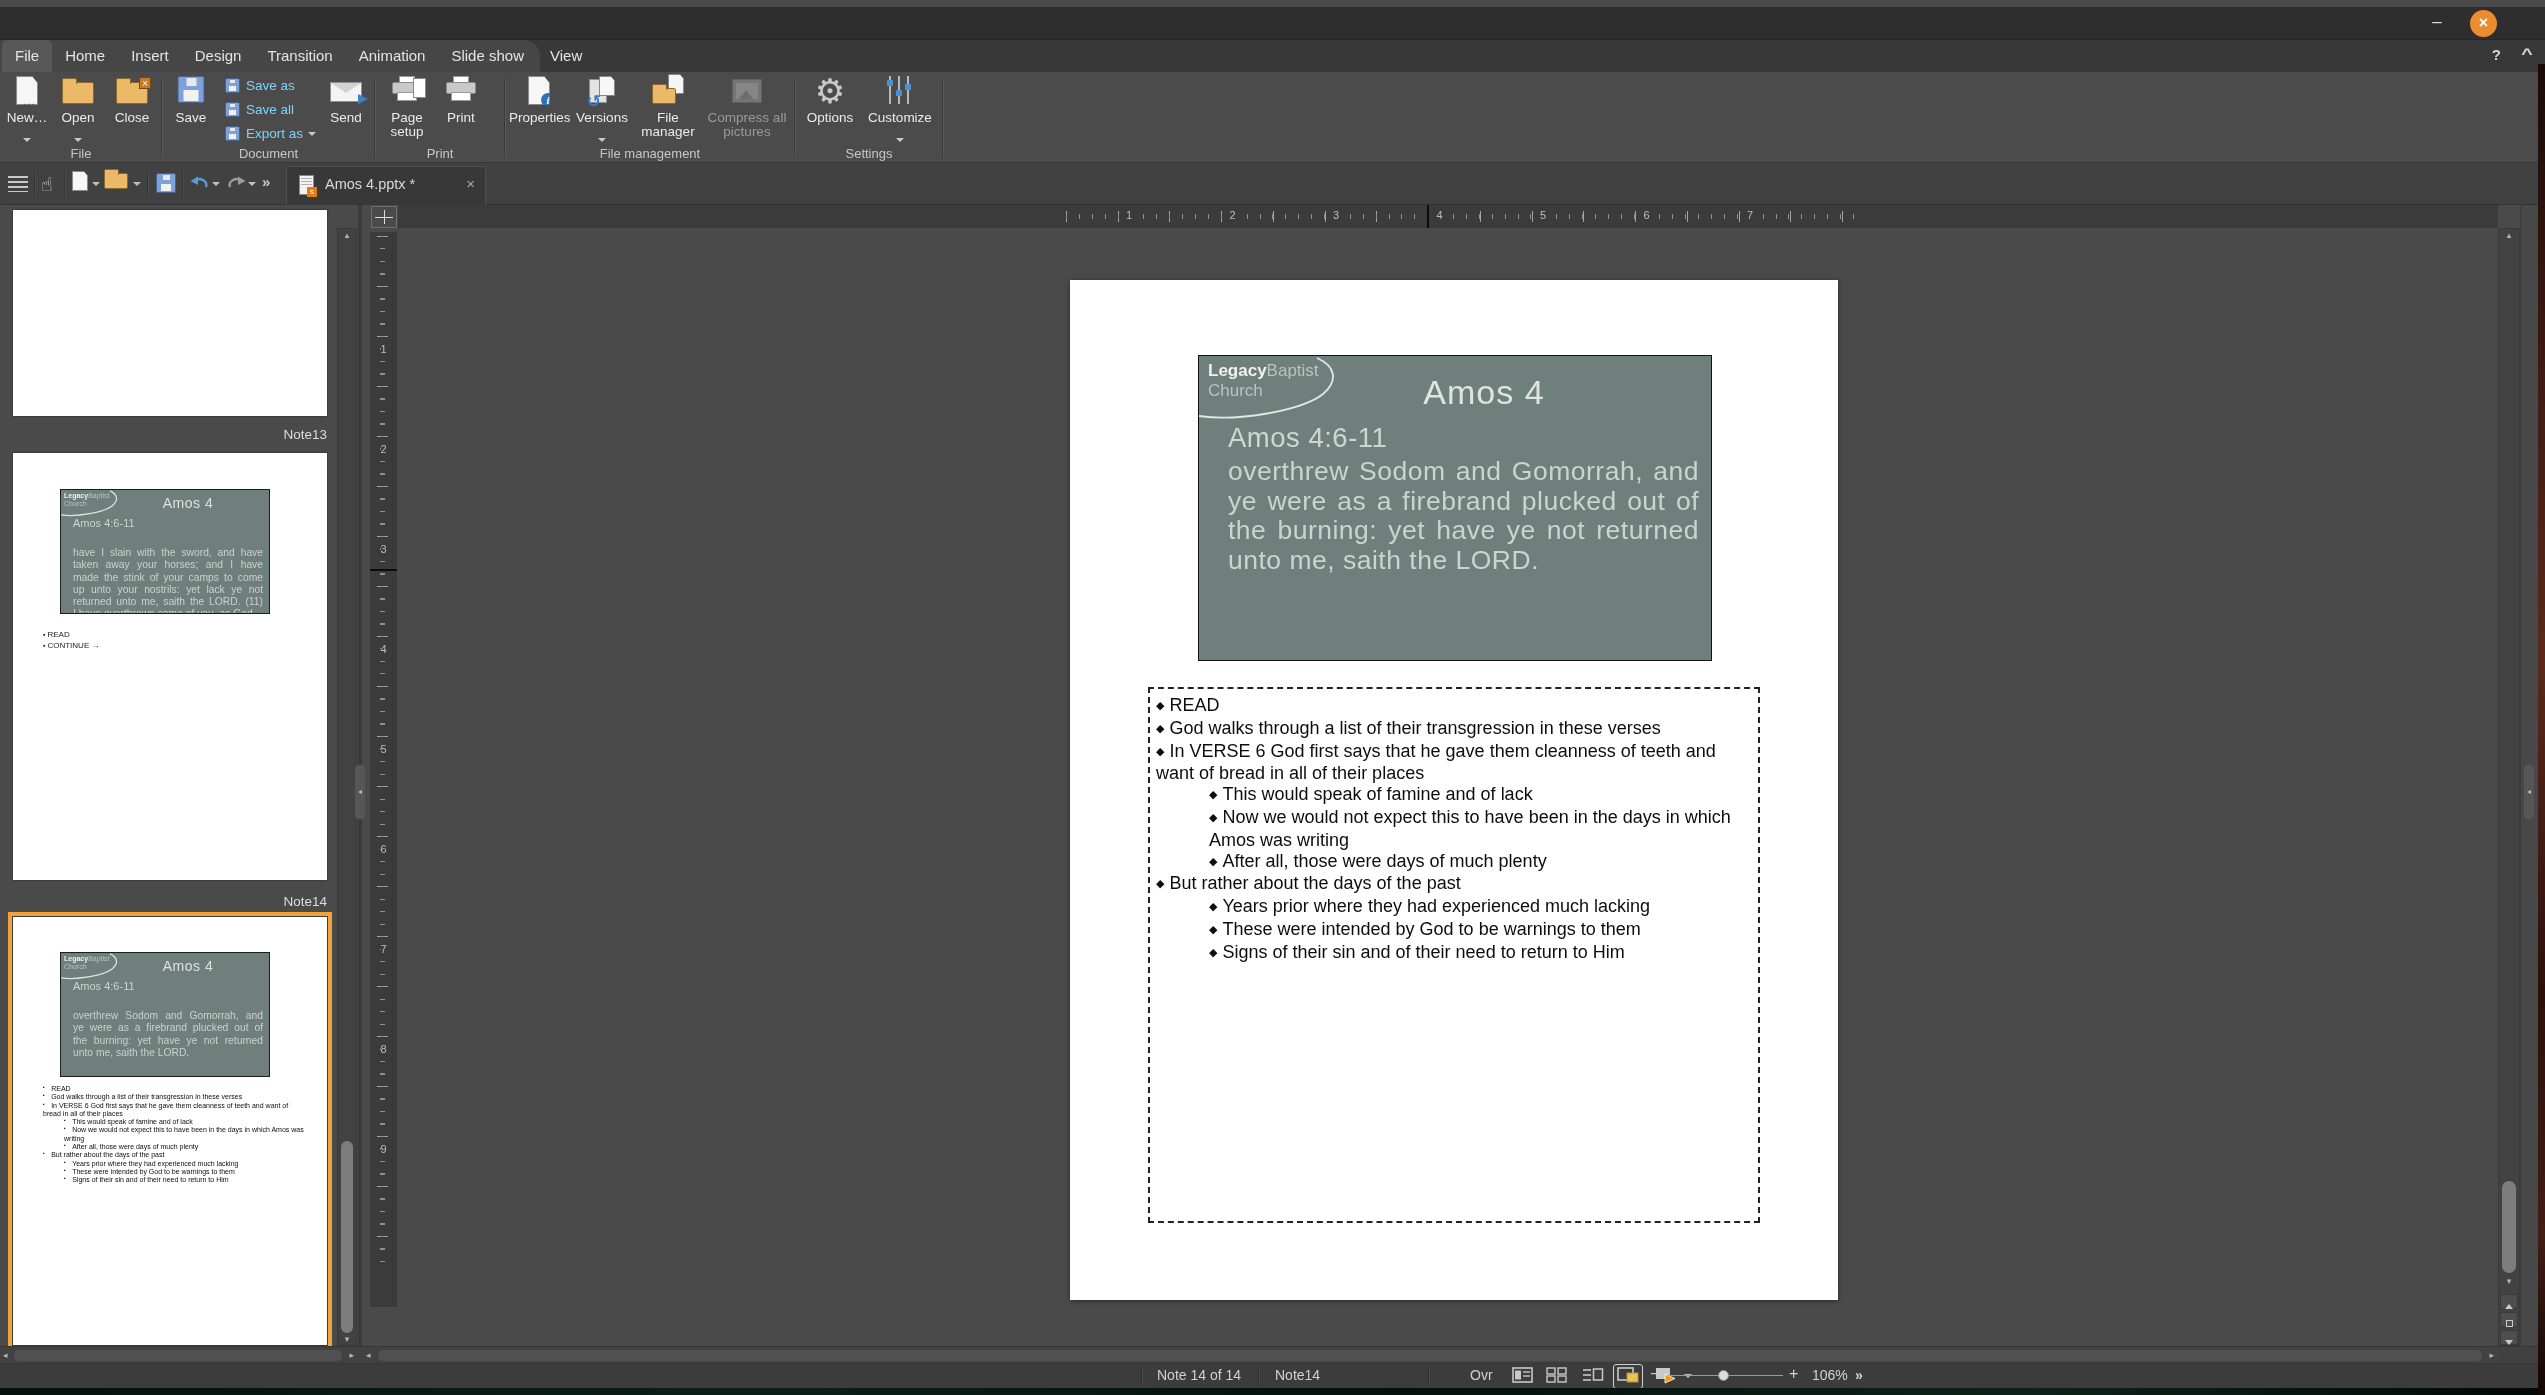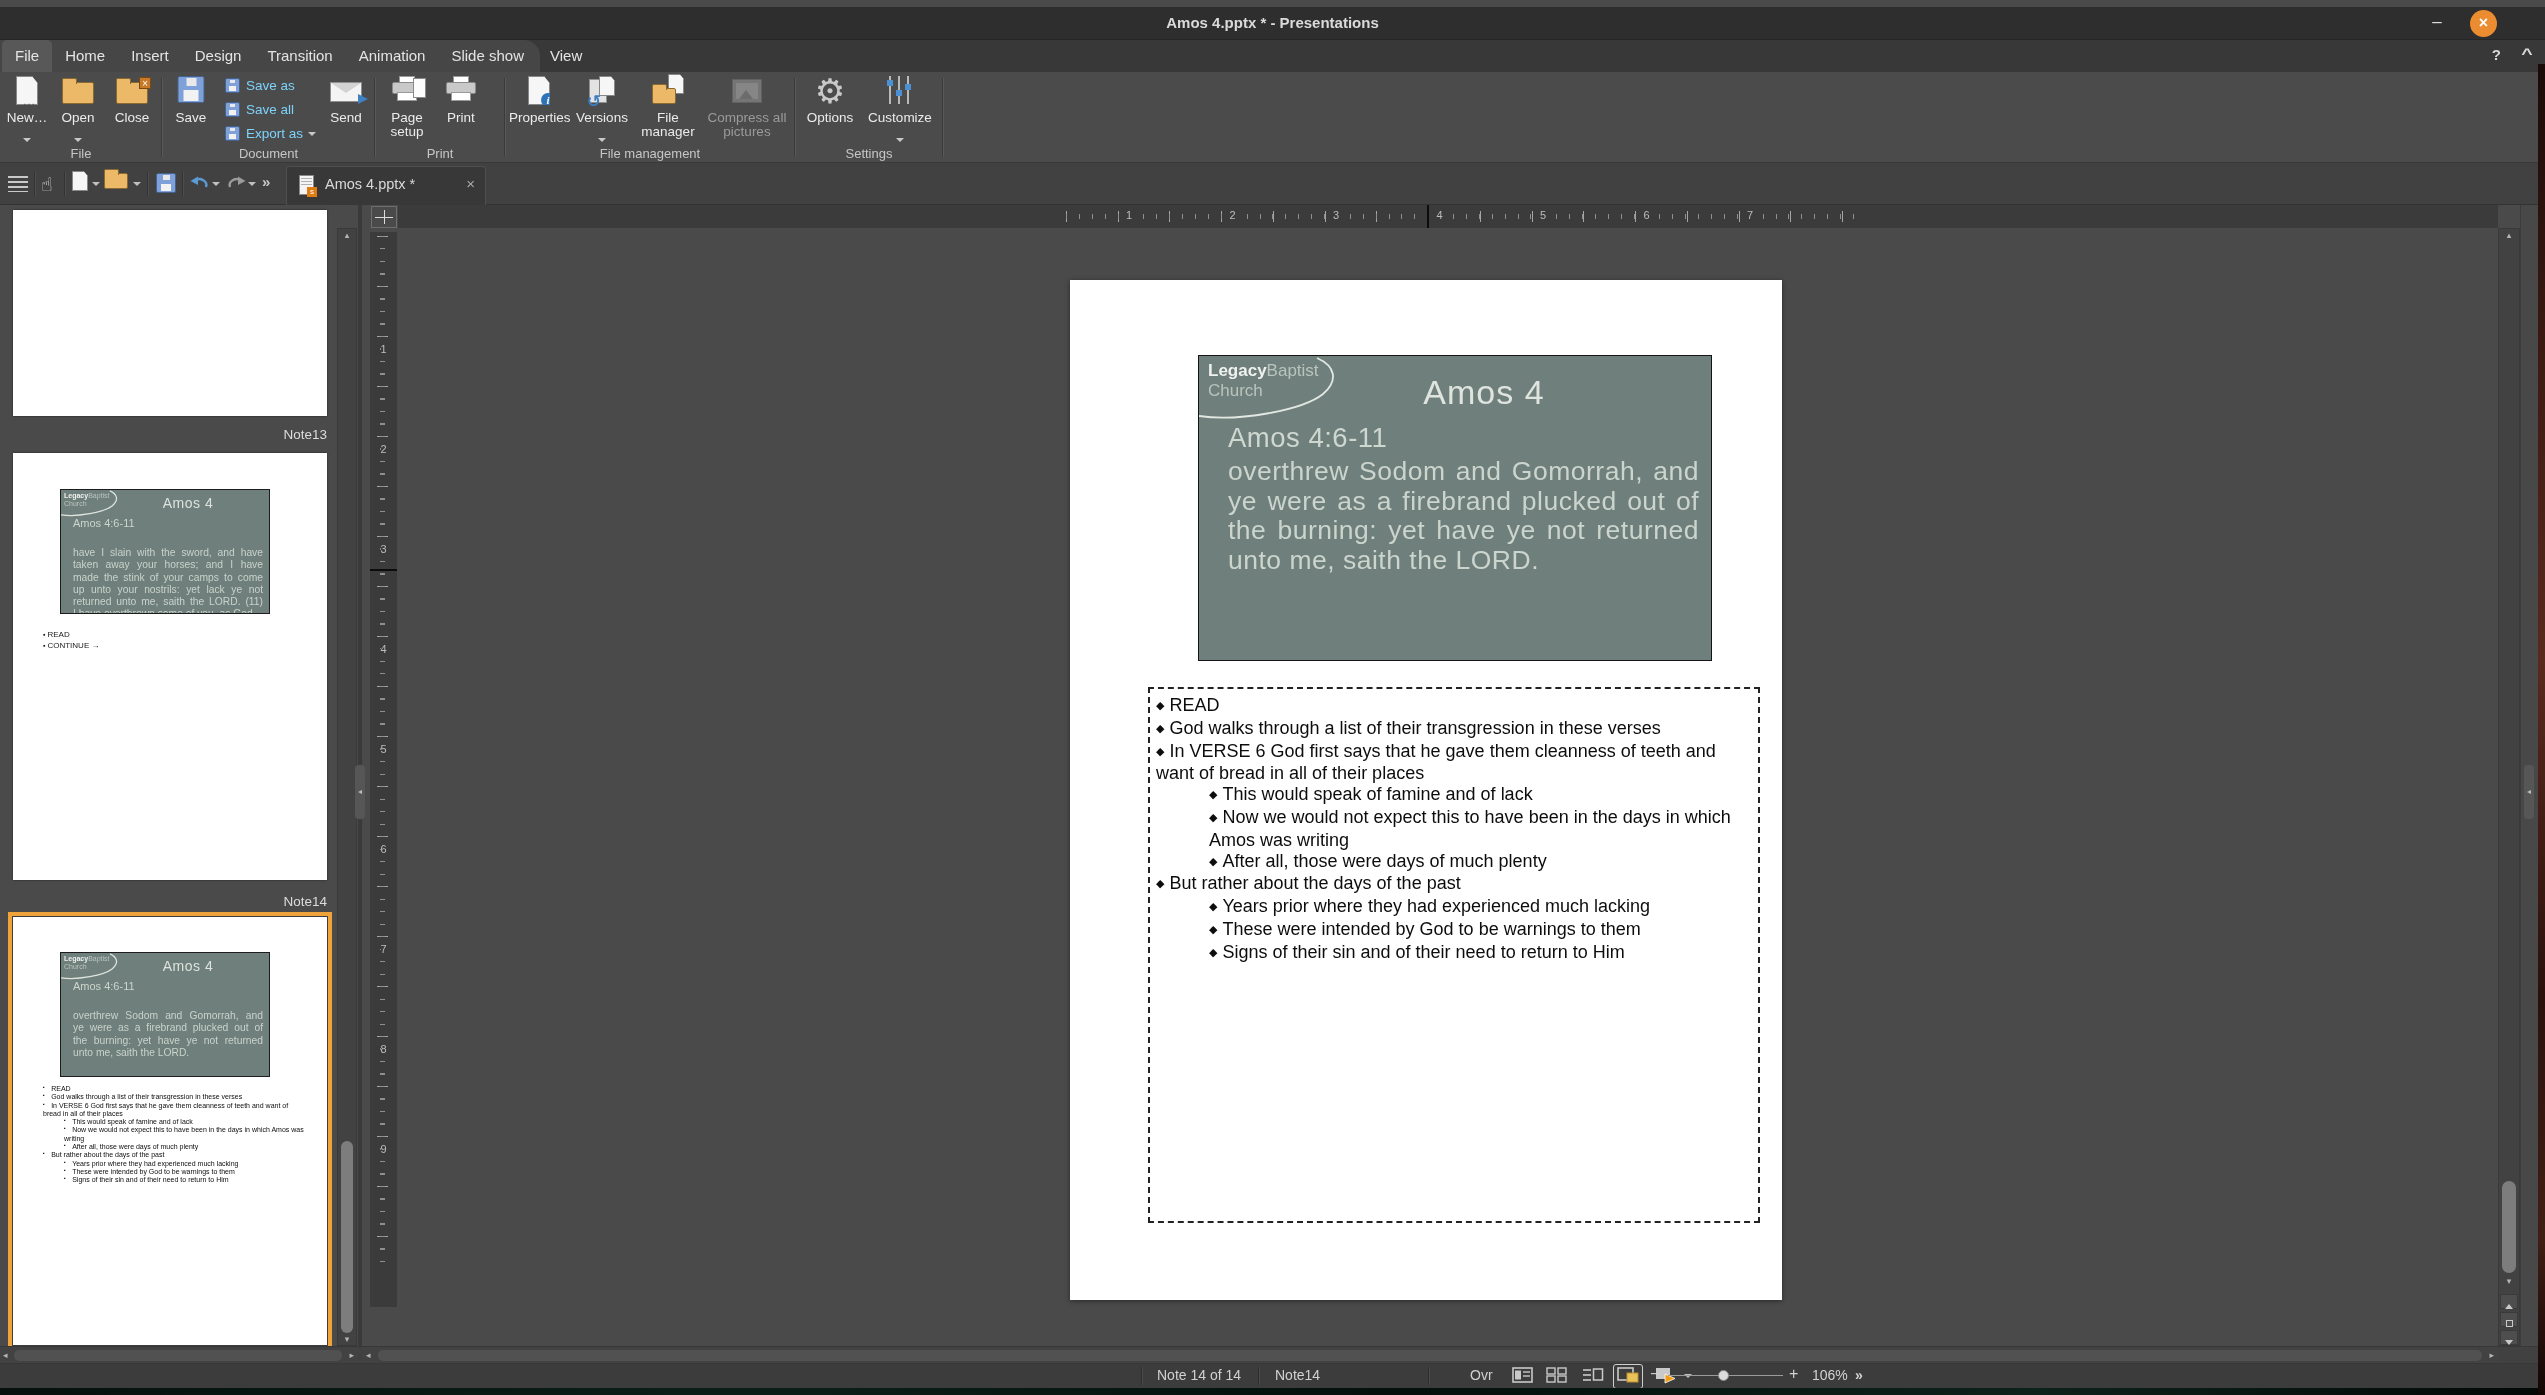--- a/index.html
+++ b/index.html
@@ -157,21 +157,21 @@
   .hmarker{position:absolute;top:0;width:2px;height:23px;background:#0c0c0c;left:1029px;}
   .vruler{position:absolute;left:370px;top:27px;width:27px;height:1075px;background:#3b3b3b;}
   .vruler .t1{position:absolute;top:4px;bottom:40px;left:10px;width:5px;
     background:repeating-linear-gradient(180deg,#8f8f8f 0 1px,transparent 1px 12.5px);}
   .vruler .t2{position:absolute;top:4px;bottom:40px;left:7px;width:11px;
     background:repeating-linear-gradient(180deg,#a5a5a5 0 1px,transparent 1px 50px);}
   .vruler .rnum{position:absolute;left:50%;transform:translate(-50%,-50%);font-size:11px;color:#bdbdbd;background:#3b3b3b;padding:1px 0;}
   .vmarker{position:absolute;left:0;width:27px;height:2px;background:#0c0c0c;top:337px;}
 
   
-  .page{position:absolute;left:1070px;top:75px;width:712px;height:1020px;background:#fff;box-shadow:0 1px 5px rgba(0,0,0,.45);}
+  .page{position:absolute;left:1070px;top:75px;width:768px;height:1020px;background:#fff;box-shadow:0 1px 5px rgba(0,0,0,.45);}
   .slide{position:absolute;left:128px;top:75px;width:514px;height:306px;background:#6f7f7b;border:1.5px solid #141414;overflow:hidden;}
   .slide .stitle{position:absolute;left:150px;width:270px;top:17px;text-align:center;font-size:34px;color:#dfe4df;letter-spacing:1px;}
   .slide .shead{position:absolute;left:29px;top:66px;font-size:27.5px;color:#cfd7d1;letter-spacing:.5px;}
   .slide .sbody{position:absolute;left:29px;top:101px;width:471px;font-size:26.5px;line-height:29.6px;color:#cbd4cd;letter-spacing:.5px;}
   .slide .logo{position:absolute;left:9px;top:5px;font-size:17px;line-height:20px;color:#b9c4bd;z-index:2;}
   .slide .logo b{color:#f0f2ef;font-weight:bold;}
 
   .notesbox{position:absolute;left:78px;top:407px;width:612px;height:536px;border:2px dashed #222;padding:6px 8px 0 6px;}
   .nline{font-size:18px;line-height:20.8px;color:#0d0d0d;}
   .nline::before{content:'◆';font-size:11px;margin-right:5px;position:relative;top:-2px;}
@@ -208,21 +208,20 @@
   .zoomthumb{position:absolute;top:6px;left:1718px;width:11px;height:11px;border-radius:50%;background:#dcdcdc;border:1px solid #8a8a8a;}
 </style>
 </head>
 <body>
 
 <div class="screen">
 
   <div class="desktop-top"></div>
 
   <div class="titlebar">
-    <div class="title">Amos 4.pptx * - Presentations</div>
     <div class="btn-min">–</div>
     <div class="btn-close">×</div>
   </div>
 
   <div class="menubar">
     <div class="menuband"></div>
     <div class="menuitems">
 
     <div class="mitem active"><span>File</span></div>
         <div class="mitem"><span>Home</span></div>

